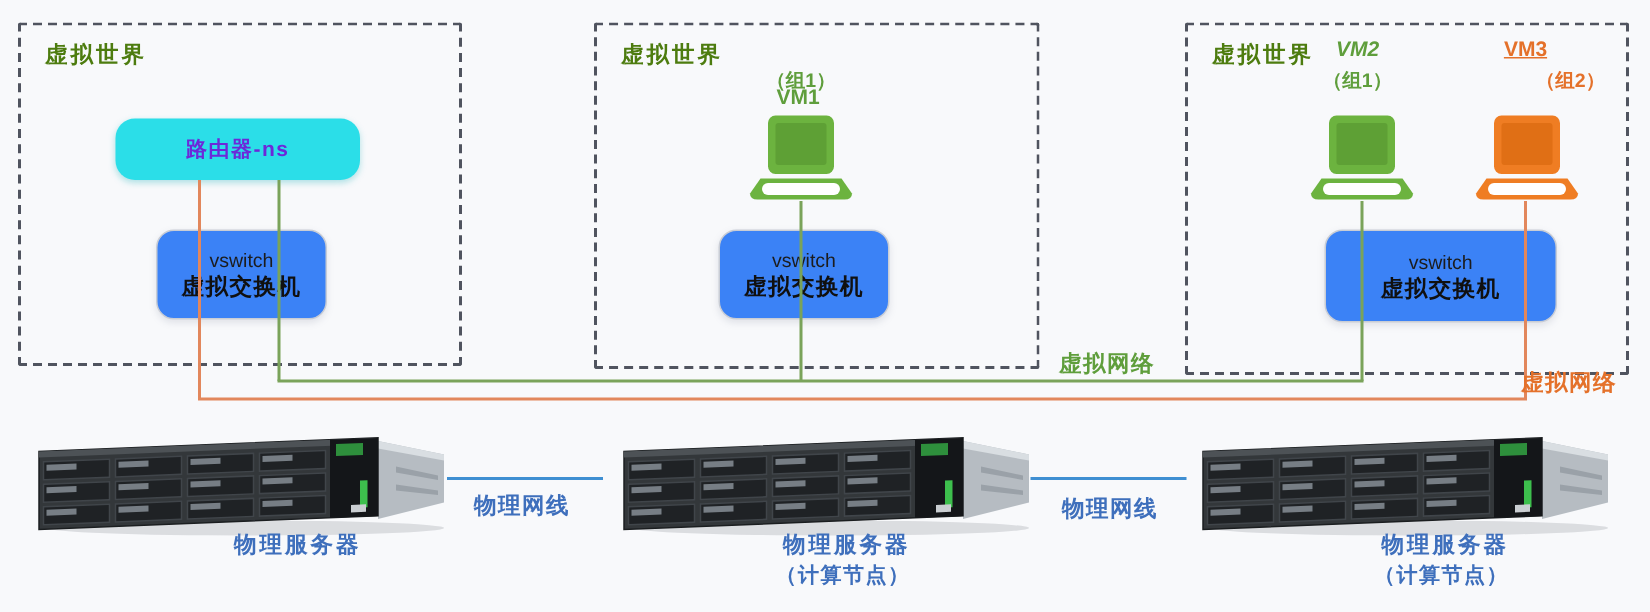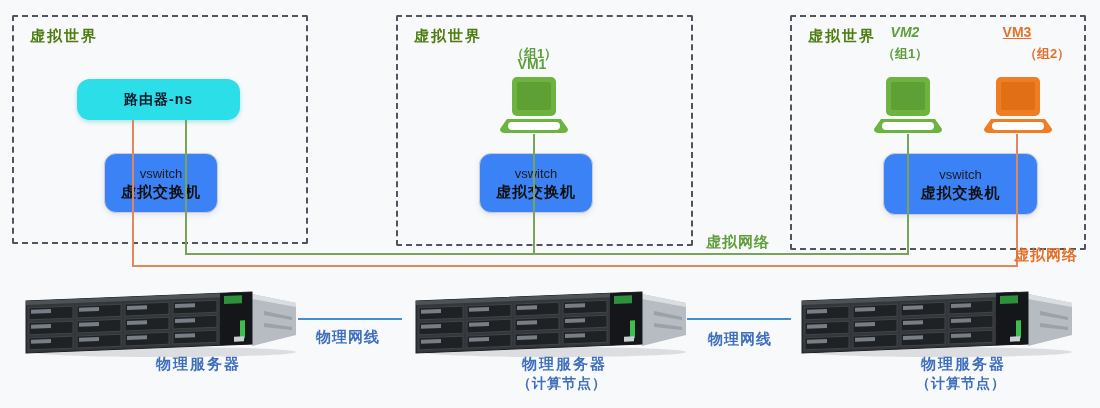--- a/index.html
+++ b/index.html
@@ -8,21 +8,21 @@
     background:#f8f9fb;
     font-family:"Liberation Sans","DejaVu Sans",sans-serif;
   }
   
   .vbox{position:absolute;border:2px dashed #50545f;border-radius:2px;z-index:1;}
   .vbox-title{position:absolute;left:16px;top:10px;font-size:15px;font-weight:bold;
     color:#4d7c0f;letter-spacing:2px;}
   
   .router{position:absolute;left:77px;top:79px;width:163px;height:41px;
     background:#2bdee8;border-radius:13px;display:flex;align-items:center;justify-content:center;
-    font-size:14px;font-weight:bold;color:#0f172a;letter-spacing:1px;z-index:3;
+    font-size:14px;font-weight:bold;color:#6d28d9;letter-spacing:1px;z-index:3;
     box-shadow:0 2px 4px rgba(40,180,190,0.35);}
   
   .vswitch{position:absolute;background:#3b82f6;border:1px solid #c9cdd5;border-radius:12px;
     display:flex;flex-direction:column;align-items:center;justify-content:center;z-index:2;
     box-shadow:0 2px 5px rgba(120,130,150,0.18);}
   .vswitch .l1{font-size:13px;color:#1c1c1c;line-height:17px;}
   .vswitch .l2{font-size:15px;font-weight:bold;color:#101010;line-height:20px;letter-spacing:1px;}
   
   .vmname{position:absolute;width:70px;text-align:center;font-size:14px;font-weight:bold;z-index:2;}
   .vmgroup{position:absolute;width:70px;text-align:center;font-size:13px;font-weight:bold;z-index:2;}

